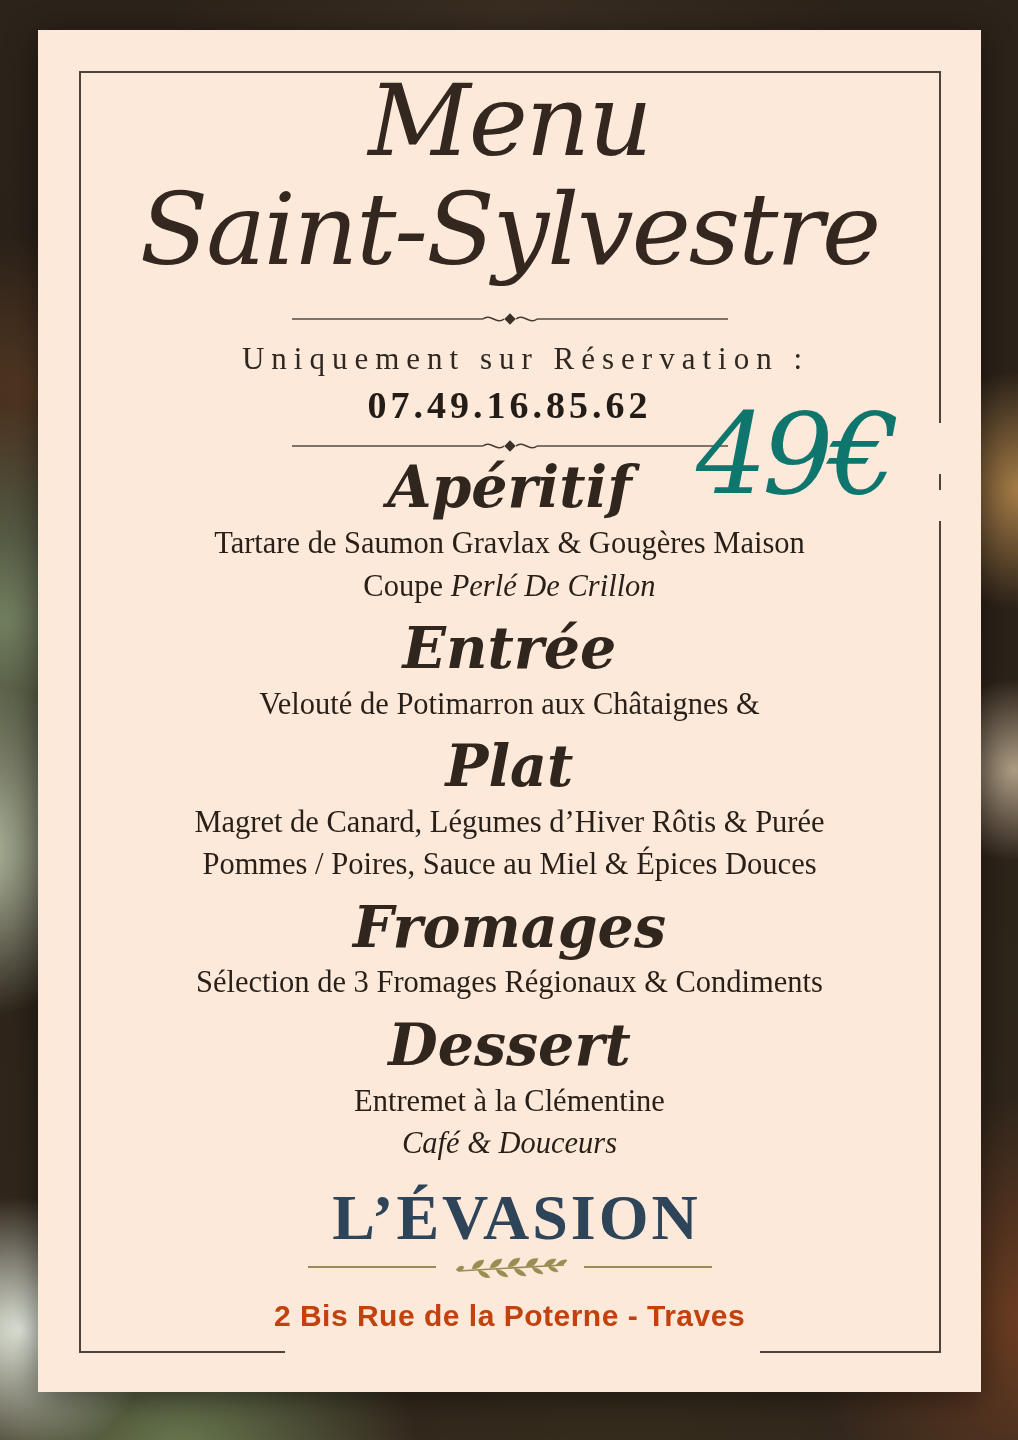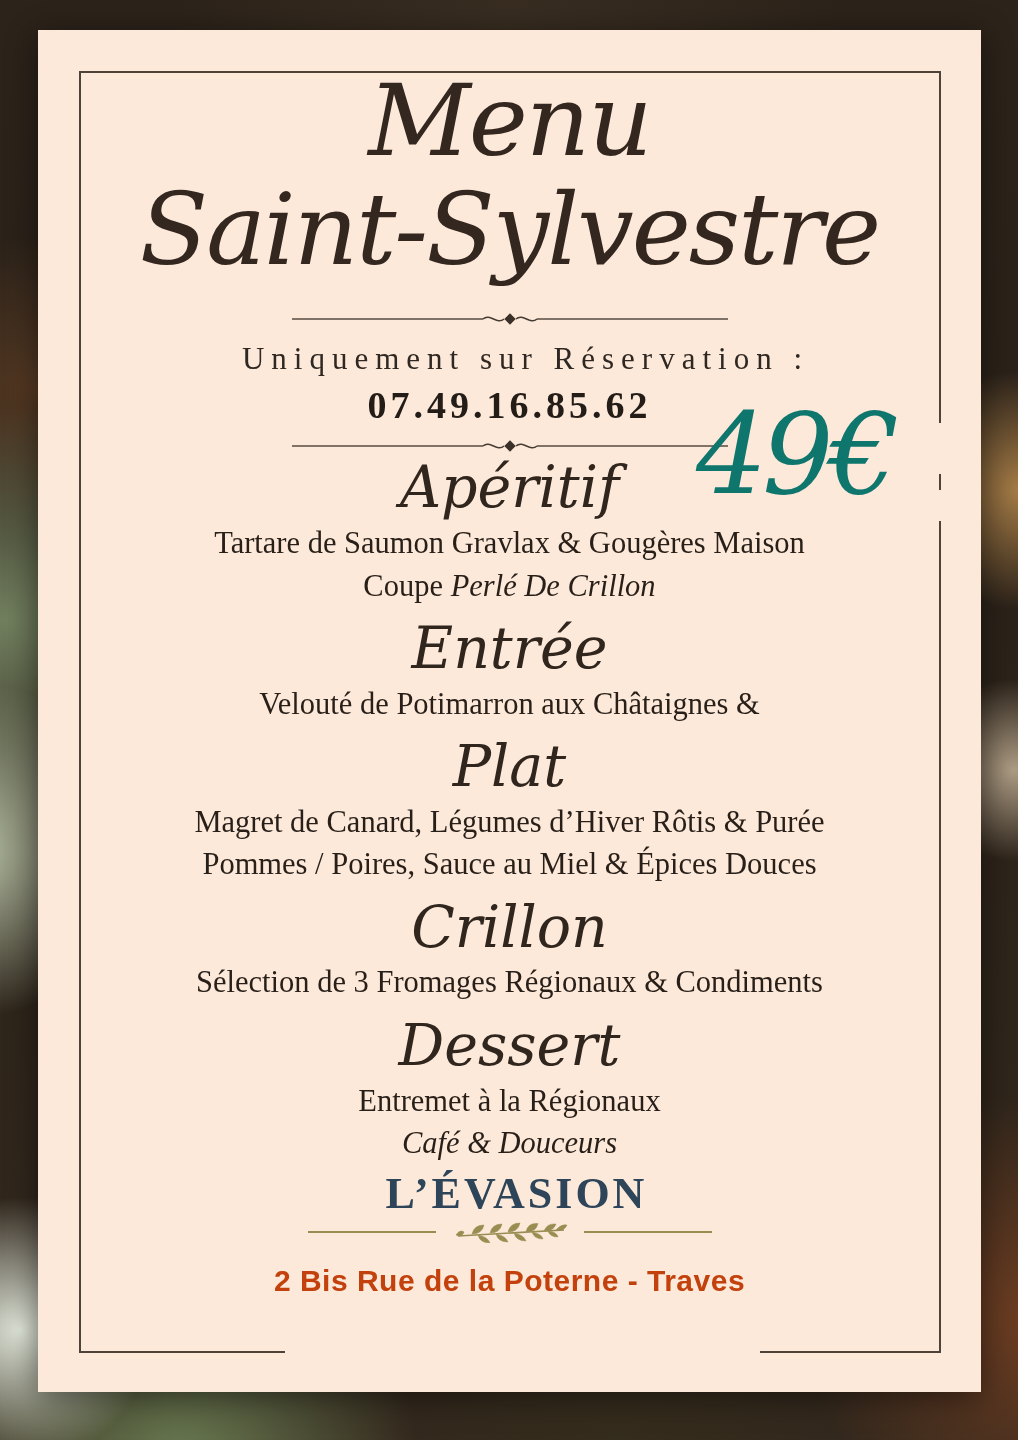--- a/index.html
+++ b/index.html
@@ -50,27 +50,27 @@
   .resa{margin-top:14px;font-size:31px;letter-spacing:7px;color:#2f2721;line-height:1.25;padding-left:32px;}
   .phone{margin-top:5px;font-size:38px;font-weight:700;letter-spacing:4px;color:#241d17;line-height:1.15;}
 
   .price{
     position:absolute;left:658px;top:368px;z-index:5;
     font-family:"DejaVu Serif", serif;font-style:italic;font-weight:500;
     font-size:112px;color:#0f766e;letter-spacing:-5px;line-height:1;white-space:nowrap;
   }
 
   .sec-heading{margin-top:7px;font-family:"DejaVu Serif", serif;font-style:italic;
-               font-size:57px;line-height:1.2;color:#30261e;font-weight:400;}
+               font-size:57px;line-height:1.2;color:#30261e;font-weight:700;}
   .sec-heading.first{margin-top:0;}
   .mline{font-size:30.5px;line-height:1.4;color:#281f18;}
   .mline .it{font-style:italic;}
 
-  .logo{margin-top:4px;font-family:"Liberation Serif", serif;font-weight:700;
-        font-size:44px;line-height:1.15;color:#2e4459;letter-spacing:3px;padding-left:14px;}
+  .logo{margin-top:16px;font-family:"Liberation Serif", serif;font-weight:700;
+        font-size:64px;line-height:1.15;color:#2e4459;letter-spacing:3px;padding-left:14px;}
   .laurel-row{margin-top:2px;height:22px;display:flex;align-items:center;justify-content:center;gap:16px;}
   .laurel-line{width:128px;height:2px;background:#9a8d52;}
   .address{margin-top:20px;font-family:"Liberation Sans", sans-serif;font-weight:700;
            font-size:30px;line-height:1.2;color:#c2410c;letter-spacing:.5px;}
 </style>
 </head>
 <body>
 
 <div class="photo-bg"></div>
 
@@ -116,25 +116,25 @@
     <div class="mline"><span>Tartare de Saumon Gravlax &amp; Gougères Maison</span><span class="it"></span><span></span></div>
     <div class="mline"><span>Coupe </span><span class="it">Perlé De Crillon</span><span></span></div>
 
     <div class="sec-heading">Entrée</div>
     <div class="mline"><span>Velouté de Potimarron aux Châtaignes &amp;</span><span class="it"></span><span></span></div>
 
     <div class="sec-heading">Plat</div>
     <div class="mline"><span>Magret de Canard, Légumes d’Hiver Rôtis &amp; Purée</span><span class="it"></span><span></span></div>
     <div class="mline"><span>Pommes / Poires, Sauce au Miel &amp; Épices Douces</span><span class="it"></span><span></span></div>
 
-    <div class="sec-heading">Crillon</div>
+    <div class="sec-heading">Fromages</div>
     <div class="mline"><span>Sélection de 3 Fromages Régionaux &amp; Condiments</span><span class="it"></span><span></span></div>
 
     <div class="sec-heading">Dessert</div>
-    <div class="mline"><span>Entremet à la Régionaux</span><span class="it"></span><span></span></div>
+    <div class="mline"><span>Entremet à la Clémentine</span><span class="it"></span><span></span></div>
     <div class="mline"><span></span><span class="it">Café &amp; Douceurs</span><span></span></div>
 
     <div class="logo">L’ÉVASION</div>
 
     <div class="laurel-row">
       <div class="laurel-line"></div>
       <svg width="116" height="22" viewBox="0 0 116 22">
         <g fill="#9a8d52" stroke="#9a8d52">
           <path d="M4 14 q4 -6 8 -3 q-2 6 -8 3" stroke-width="0.5"></path>
           <path d="M6 15 Q58 12 112 9" fill="none" stroke-width="1.6"></path>

